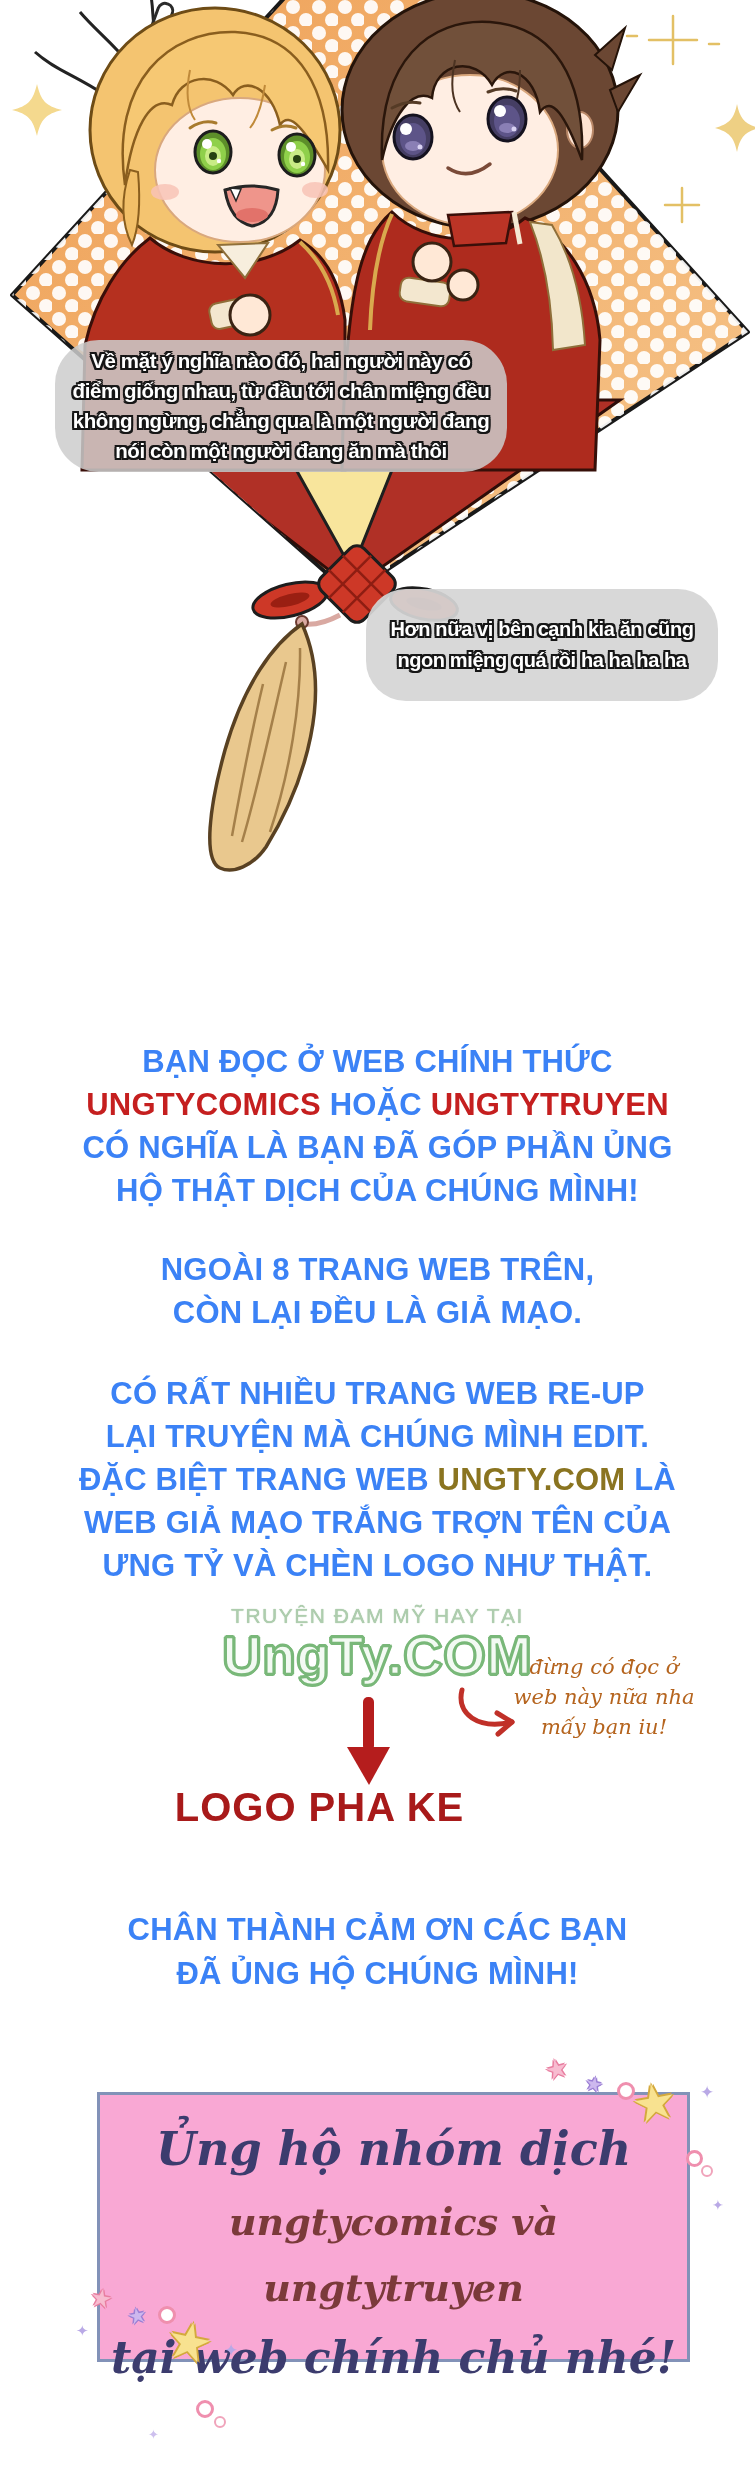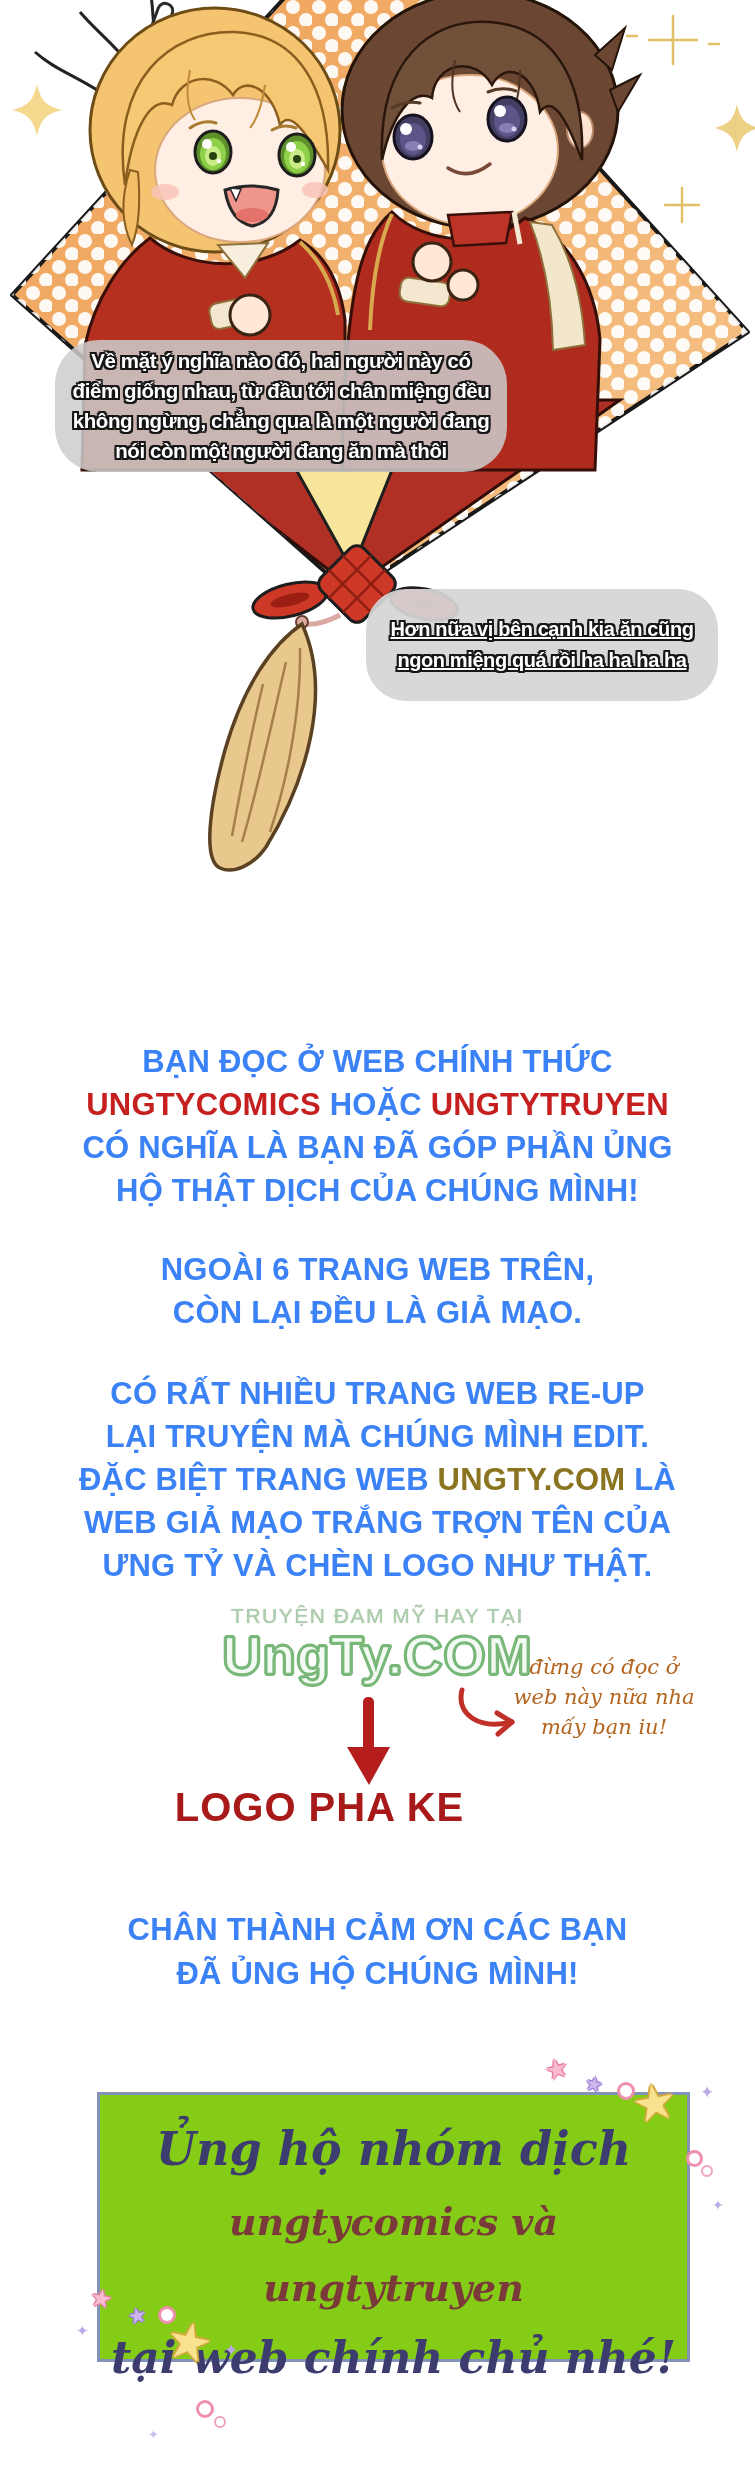--- a/index.html
+++ b/index.html
@@ -11,21 +11,21 @@
   
   .bubble{position:absolute;display:flex;flex-direction:column;justify-content:center;
           text-align:center;z-index:3;}
   .bubble1{left:55px;top:340px;width:452px;height:132px;background:rgba(204,204,204,0.85);
            border-radius:44px;}
   .bubble2{left:366px;top:589px;width:352px;height:112px;background:rgba(213,213,213,0.93);
            border-radius:40px;}
   .ol-line{font-weight:bold;font-size:20.5px;line-height:30px;letter-spacing:-0.4px;color:#ffffff;
     text-shadow:-2px -2px 0 #161616,2px -2px 0 #161616,-2px 2px 0 #161616,2px 2px 0 #161616,
                 -2px 0 0 #161616,2px 0 0 #161616,0 -2px 0 #161616,0 2px 0 #161616;}
-  .bubble2 .ol-line{font-size:20px;line-height:31px;text-decoration:underline;}
+  .bubble2 .ol-line{font-size:20px;line-height:31px;}
 
   
   .txt-block{position:absolute;left:0;width:755px;text-align:center;font-weight:bold;z-index:2;}
   .txt-block div{line-height:43px;font-size:31px;letter-spacing:0.2px;}
   .blue{color:#3b82f6;} .red{color:#c51f1f;} .olive{color:#8a7420;}
 
   .tagline{position:absolute;left:0;top:1604px;width:755px;text-align:center;
            font-weight:normal;font-size:21px;letter-spacing:1.5px;color:#aecdae;
            text-shadow:0 0 1px #8fb98f;}
   .sitename{position:absolute;left:0;top:1624px;width:755px;text-align:center;
@@ -33,21 +33,21 @@
             -webkit-text-stroke:2.5px #79b879;
             text-shadow:2px 0 0 #79b879,-2px 0 0 #79b879,0 2px 0 #79b879,0 -2px 0 #79b879;}
   .handnote{position:absolute;left:500px;top:1652px;width:208px;text-align:center;z-index:2;
             font-family:"DejaVu Serif",serif;font-style:italic;font-weight:normal;
             font-size:21px;line-height:30px;color:#b5641e;}
   .caption{position:absolute;left:0;top:1785px;width:639px;text-align:center;
            font-weight:bold;font-size:40px;letter-spacing:1px;color:#a81a1a;}
 
   
   .support-box{position:absolute;left:97px;top:2092px;width:587px;height:264px;
-               border:3px solid #8292b8;background:#84cc16;text-align:center;z-index:1;}
+               border:3px solid #8292b8;background:#f9a8d4;text-align:center;z-index:1;}
   .cursive{font-family:"DejaVu Serif",serif;font-style:italic;font-weight:bold;}
   .sb-l1{margin-top:14px;font-size:46px;line-height:80px;color:#3c3c6e;}
   .sb-l2{font-size:44px;line-height:74px;color:#3c3c6e;}
   .sb-l3{font-size:38px;line-height:66px;color:#7b3a3a;}
 
   
   .star{position:absolute;line-height:1;font-family:"DejaVu Sans",sans-serif;z-index:4;}
   .ring{position:absolute;border-radius:50%;background:#ffffff;z-index:4;}
 </style>
 </head>
@@ -220,21 +220,21 @@
   <div class="txt-block" style="top:1040px;">
     <div><span class="blue">BẠN ĐỌC Ở WEB CHÍNH THỨC</span></div>
     <div>
       <span class="red">UNGTYCOMICS</span><span class="blue"> HOẶC </span><span class="red">UNGTYTRUYEN</span>
     </div>
     <div><span class="blue">CÓ NGHĨA LÀ BẠN ĐÃ GÓP PHẦN ỦNG</span></div>
     <div><span class="blue">HỘ THẬT DỊCH CỦA CHÚNG MÌNH!</span></div>
   </div>
 
   <div class="txt-block" style="top:1248px;">
-    <div><span class="blue">NGOÀI 6 TRANG WEB TRÊN,</span></div>
+    <div><span class="blue">NGOÀI 8 TRANG WEB TRÊN,</span></div>
     <div><span class="blue">CÒN LẠI ĐỀU LÀ GIẢ MẠO.</span></div>
   </div>
 
   <div class="txt-block" style="top:1372px;">
     <div><span class="blue">CÓ RẤT NHIỀU TRANG WEB RE-UP</span></div>
     <div><span class="blue">LẠI TRUYỆN MÀ CHÚNG MÌNH EDIT.</span></div>
     <div>
       <span class="blue">ĐẶC BIỆT TRANG WEB </span><span class="olive">UNGTY.COM</span><span class="blue"> LÀ</span>
     </div>
     <div><span class="blue">WEB GIẢ MẠO TRẮNG TRỢN TÊN CỦA</span></div>

